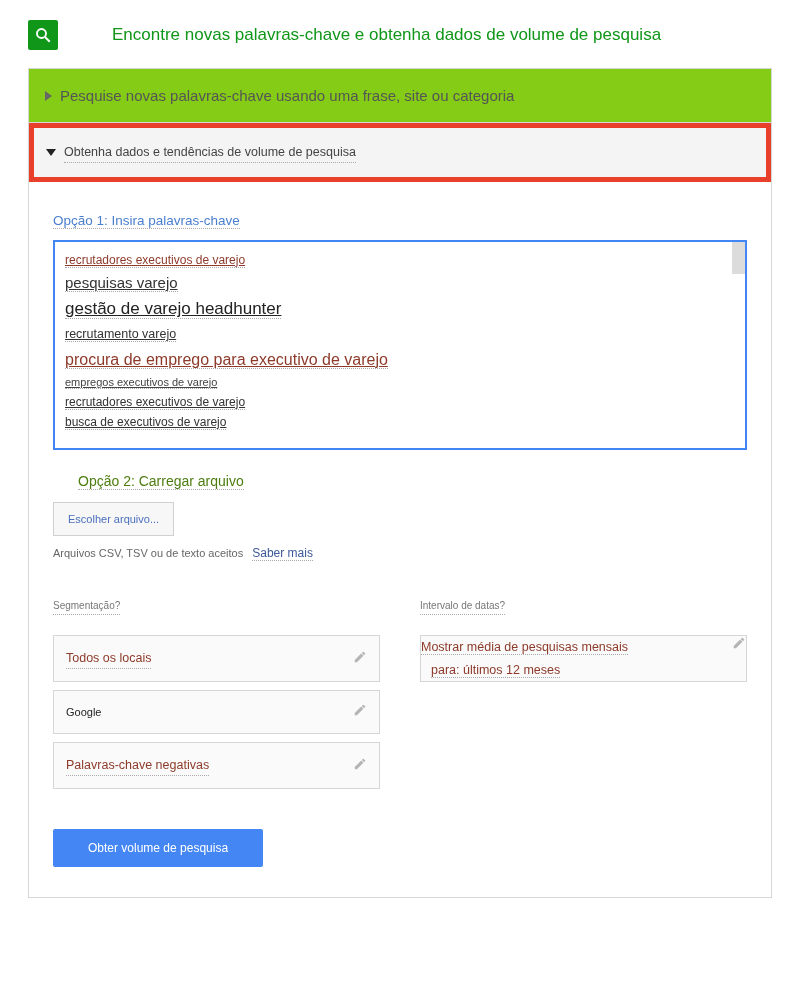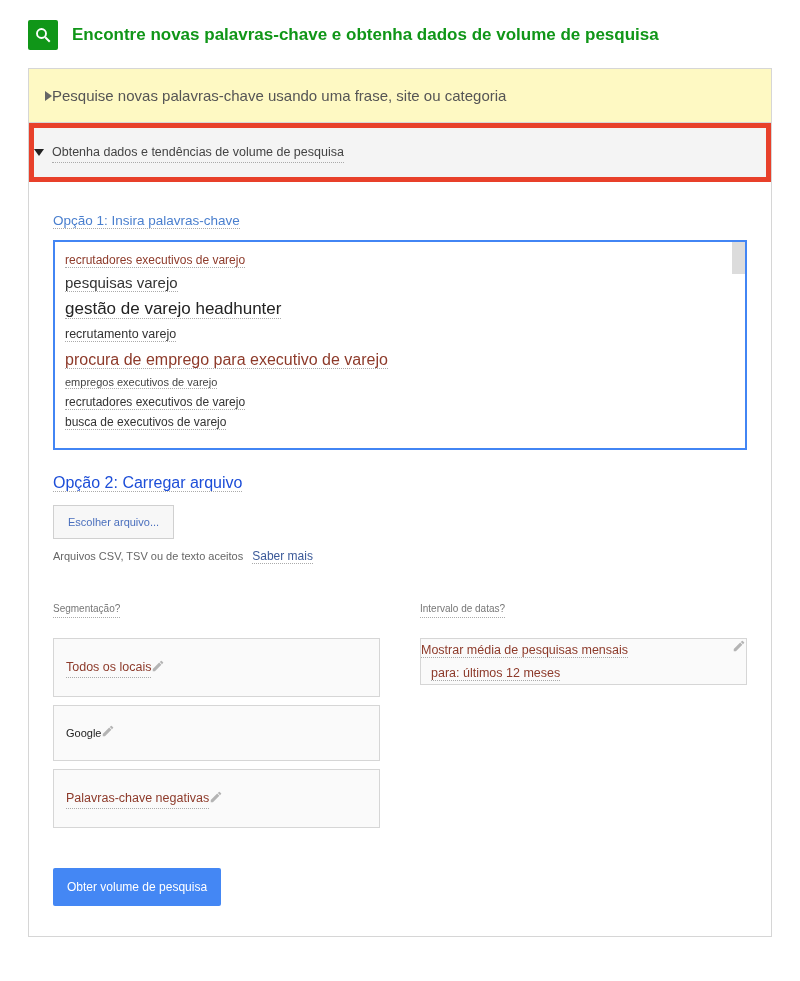--- a/index.html
+++ b/index.html
@@ -1,58 +1,58 @@
 <!DOCTYPE html>
 <html><head>
   <meta charset="utf-8">
   <style>
     * { box-sizing: border-box; margin: 0; padding: 0; }
     body { font-family: Arial, sans-serif; background: #fff; width: 800px; color: #333; }
     .container { padding: 20px 28px; }
     .header { display: flex; align-items: center; gap: 14px; margin-bottom: 18px; }
     .search-icon-box { width: 30px; height: 30px; background: #109618; display: flex; align-items: center; justify-content: center; border-radius: 2px; }
     .search-icon-box svg { width: 18px; height: 18px; }
-    .page-title { color: #109618; font-size: 17px; font-weight: 700; }
+    .page-title { color: #109618; font-size: 17px; font-weight: 400; margin-left: 40px; }
     .panel { border: 1px solid #d6d6d6; }
-    .accordion-header { background: #fef9c3; padding: 18px 16px; border-bottom: 1px solid #d6d6d6; display: flex; align-items: center; font-size: 15px; color: #555; }
-    .accordion-highlighted { border: 5px solid #e8402a; background: #f4f4f4; padding: 14px 0; display: flex; align-items: center; gap: 8px; font-size: 12.5px; color: #444; }
+    .accordion-header { background: #84cc16; padding: 18px 16px; border-bottom: 1px solid #d6d6d6; display: flex; align-items: center; gap: 8px; font-size: 15px; color: #555; }
+    .accordion-highlighted { border: 5px solid #e8402a; background: #f4f4f4; padding: 14px 12px; display: flex; align-items: center; gap: 8px; font-size: 12.5px; color: #444; }
     .tri-right { width: 0; height: 0; border-top: 5px solid transparent; border-bottom: 5px solid transparent; border-left: 7px solid #666; display: inline-block; }
     .tri-down { width: 0; height: 0; border-left: 5px solid transparent; border-right: 5px solid transparent; border-top: 7px solid #222; display: inline-block; }
     .dotted { border-bottom: 1px dotted #aaa; display: inline; line-height: 1.6; }
     .content { padding: 28px 24px 30px; }
     .section-label { color: #4a7fce; font-size: 13.5px; margin-bottom: 8px; }
     .keywords-box { border: 2px solid #4285f4; height: 210px; position: relative; margin-bottom: 20px; }
     .keywords-inner { padding: 8px 10px; overflow-y: auto; height: 100%; }
     .kw-line { color: #333; line-height: 1.7; }
-    .kw-line span { border-bottom: 1px dotted #aaa; }
+    .kw-line span { border-bottom: 1px dotted #aaa; text-decoration: underline; }
     .kw0 { font-size: 12px; color: #8d3a2a; }
     .kw1 { font-size: 15px; color: #333; }
     .kw2 { font-size: 17px; color: #222; }
     .kw3 { font-size: 12.5px; color: #333; }
     .kw4 { font-size: 16px; color: #8d3a2a; }
     .kw5 { font-size: 11px; color: #444; }
     .kw6 { font-size: 12px; color: #333; }
     .kw7 { font-size: 12px; color: #333; }
     .scrollbar-stub { position: absolute; right: 0; top: 0; width: 13px; height: 32px; background: #dcdcdc; }
-    .option2-label { color: #1d4ed8; font-size: 16px; margin-bottom: 10px; }
+    .option2-label { color: #4d7c0f; font-size: 14px; margin-bottom: 10px; margin-left: 25px; }
     .file-button { border: 1px solid #d0d0d0; background: #f7f7f7; padding: 10px 14px; font-size: 11px; color: #4a6fbd; display: inline-block; margin-bottom: 8px; }
     .file-hint { font-size: 11px; color: #666; }
     .file-hint .learn-more { color: #3b5998; font-size: 12px; margin-left: 6px; }
     .two-col { display: flex; gap: 40px; margin-top: 32px; }
     .col { flex: 1; }
     .col-header { color: #777; font-size: 10px; margin-bottom: 12px; }
-    .target-row { border: 1px solid #d6d6d6; background: #fafafa; padding: 18px 12px; display: flex; justify-content: flex-start; align-items: center; margin-bottom: 8px; min-height: 38px; }
+    .target-row { border: 1px solid #d6d6d6; background: #fafafa; padding: 12px 12px; display: flex; justify-content: space-between; align-items: center; margin-bottom: 8px; min-height: 38px; }
     .target-text { font-size: 12.5px; color: #8d3a2a; }
     .target-text.google { font-size: 11px; color: #222; }
     .target-text.neg { font-size: 12.5px; color: #8d3a2a; }
     .pencil-icon svg { width: 14px; height: 14px; fill: #b4b4b4; }
     .date-box { border: 1px solid #d6d6d6; background: #fafafa; padding: 0; display: flex; justify-content: space-between; align-items: flex-start; gap: 16px; }
     .date-text { font-size: 12.5px; color: #8d3a2a; line-height: 1.8; }
     .date-text .line2 { color: #8d3a2a; margin-left: 10px; }
-    .submit-button { background: #4487f4; color: #fff; font-size: 12px; padding: 12px 14px; border: none; margin-top: 32px; border-radius: 2px; }
+    .submit-button { background: #4487f4; color: #fff; font-size: 12px; padding: 12px 35px; border: none; margin-top: 32px; border-radius: 2px; }
   </style>
 </head>
 <body>
 
 <div class="container">
   <div class="header">
     <div class="search-icon-box">
       <svg viewBox="0 0 24 24" fill="none" stroke="#fff" stroke-width="2.5">
           <circle cx="10" cy="10" r="6"></circle>
           <line x1="15" y1="15" x2="21" y2="21"></line>

